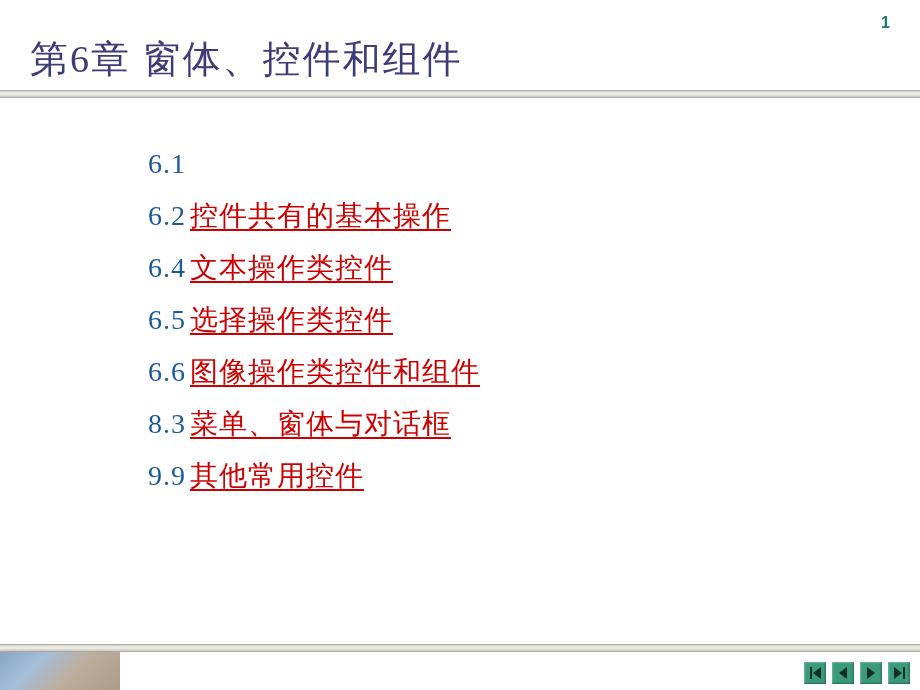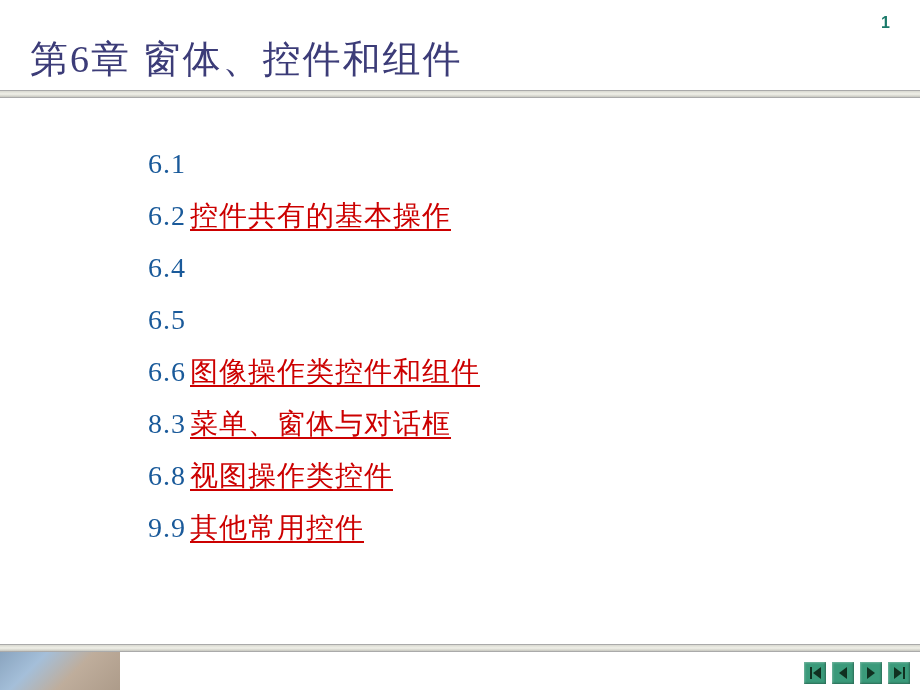--- a/index.html
+++ b/index.html
@@ -136,35 +136,33 @@
 <div class="content">
   <div class="item">
     <span class="num">6.1</span>
   </div>
   <div class="item">
     <span class="num">6.2</span>
     <span class="link"> 控件共有的基本操作</span>
   </div>
   <div class="item">
     <span class="num">6.4</span>
+    <span class="link"> 文本操作类控件</span>
   </div>
   <div class="item">
     <span class="num">6.5</span>
+    <span class="link"> 选择操作类控件</span>
   </div>
   <div class="item">
     <span class="num">6.6</span>
     <span class="link"> 图像操作类控件和组件</span>
   </div>
   <div class="item">
     <span class="num">8.3</span>
     <span class="link"> 菜单、窗体与对话框</span>
-  </div>
-  <div class="item">
-    <span class="num">6.8</span>
-    <span class="link"> 视图操作类控件</span>
   </div>
   <div class="item">
     <span class="num">9.9</span>
     <span class="link"> 其他常用控件</span>
   </div>
 </div>
 
 <div class="footer-bar"></div>
 <div class="footer-left"></div>
 

